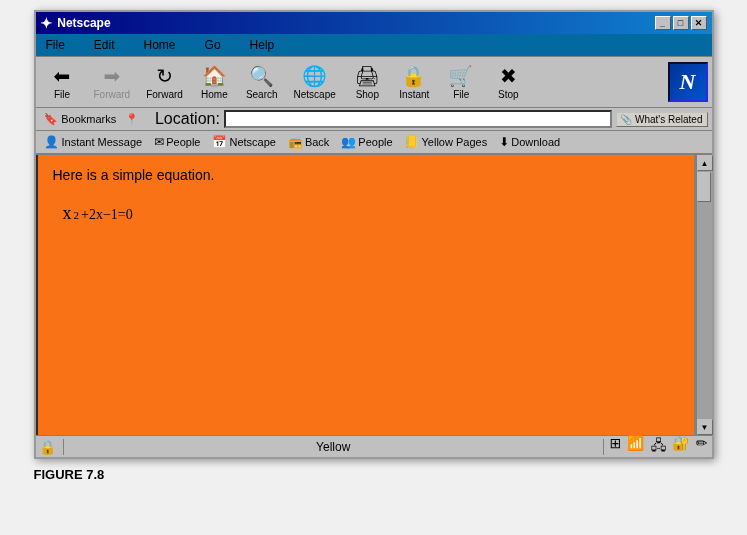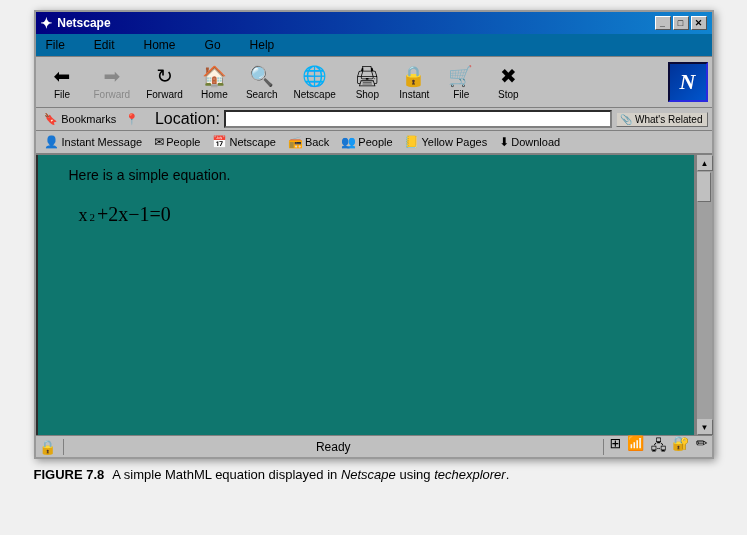--- a/index.html
+++ b/index.html
@@ -186,23 +186,23 @@
       border: 1px solid transparent;
       white-space: nowrap;
       font-size: 11px;
     }
     .personal-btn .picon {
       font-size: 12px;
     }
 
     
     .content-area {
-      background: #0f766e;
+      background: #f97316;
       min-height: 280px;
-      padding: 12px 31px;
+      padding: 12px 15px;
       border-left: 2px inset #808080;
       border-right: 2px inset #808080;
       position: relative;
       overflow: hidden;
     }
     .content-text {
       font-size: 14px;
       color: #000;
       margin-bottom: 20px;
     }
@@ -286,21 +286,21 @@
       font-size: 14px;
     }
 
     
     .figure-caption {
       width: 680px;
       margin-top: 8px;
       font-size: 13px;
       color: #000;
       display: flex;
-      gap: 8px;
+      gap: 0;
       align-items: flex-start;
     }
     .figure-label {
       font-weight: bold;
       white-space: nowrap;
     }
     .figure-desc em {
       font-style: italic;
     }
   </style>
@@ -417,44 +417,43 @@
       <span>Download</span>
     </div>
   </div>
 
   <div class="content-wrapper">
     <div class="content-area" style="flex:1; min-height:280px;">
       <p class="content-text">Here is a simple equation.</p>
       <div class="equation">
         <span style="font-family:'Times New Roman',Times,serif; font-size:18px;">x</span>
           <span class="sup">2</span>
-          <span style="font-family:'Times New Roman',Times,serif; font-size:20px;">+2x−1=0</span>
+          <span style="font-family:'Times New Roman',Times,serif; font-size:14px;">+2x−1=0</span>
       </div>
     </div>
     <div class="content-scroll">
       <div class="scroll-btn">▲</div>
       <div class="scroll-track">
         <div class="scroll-thumb"></div>
       </div>
       <div class="scroll-btn">▼</div>
     </div>
   </div>
 
   <div class="status-bar">
     <span class="status-icon-lock">🔒</span>
     <span class="status-divider"></span>
-    <span class="status-text">Ready</span>
+    <span class="status-text">Yellow</span>
     <span class="status-divider"></span>
     <div class="status-icons-right">
       <span>⊞</span>
       <span>📶</span>
       <span>🖧</span>
       <span>🔐</span>
       <span>✏</span>
     </div>
   </div>
 
 </div>
 
 <div class="figure-caption">
   <span class="figure-label">FIGURE 7.8</span>
-  <span class="figure-desc">A simple MathML equation displayed in <em>Netscape</em> using <em>techexplorer</em>.</span>
 </div>
 
 </body></html>

